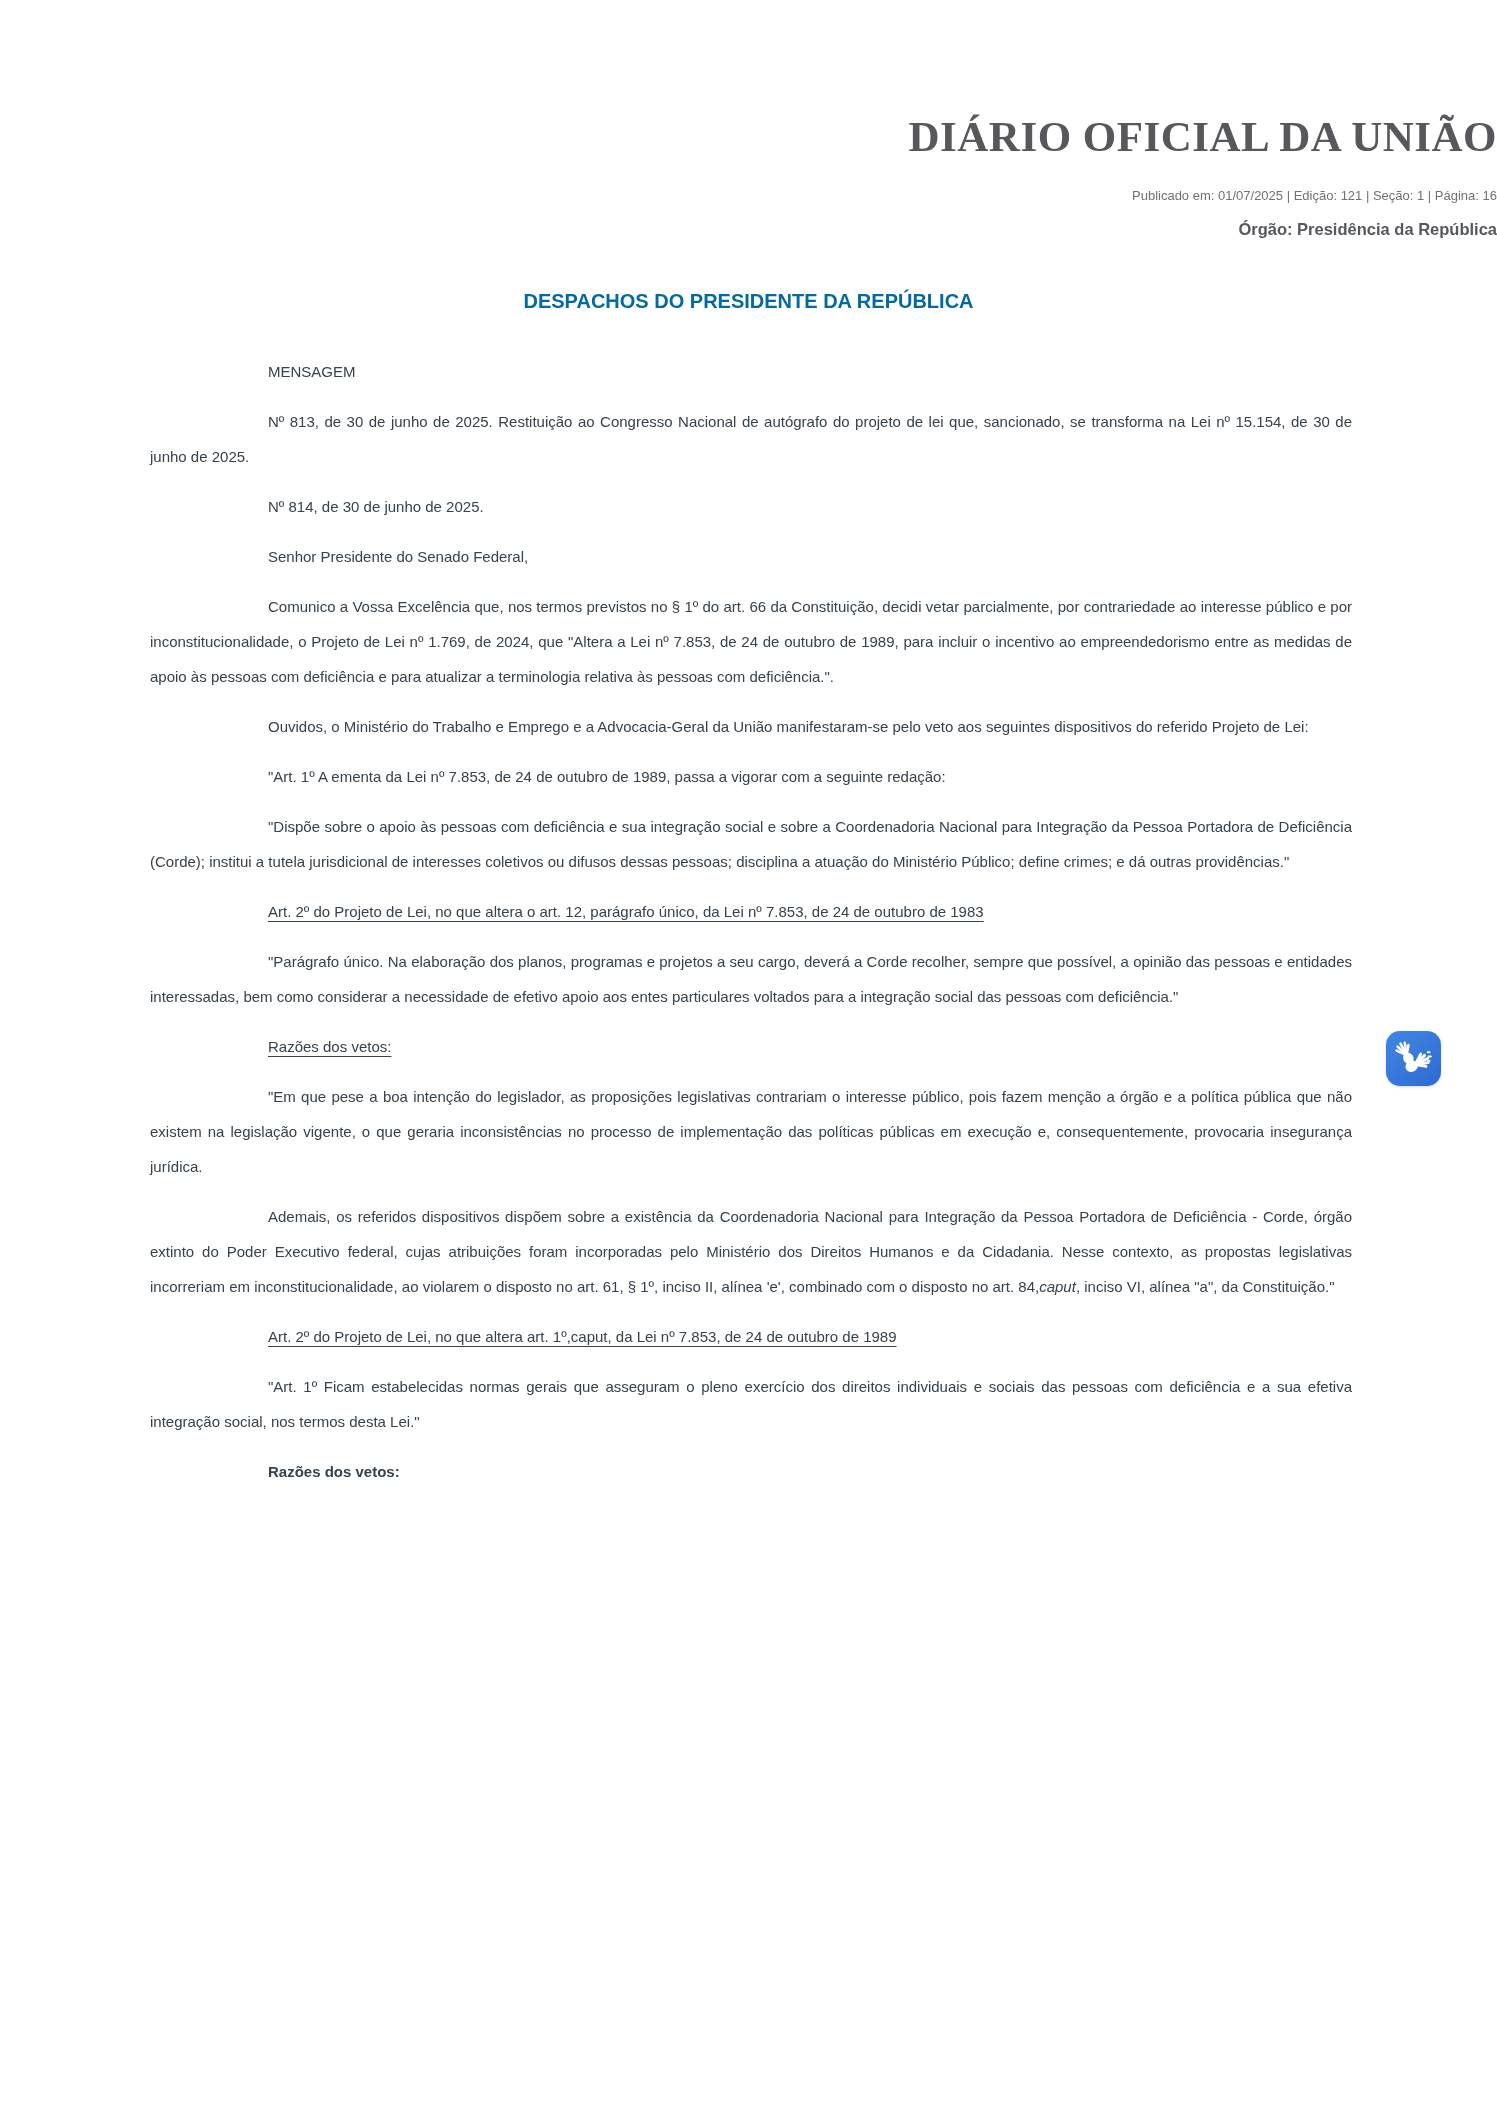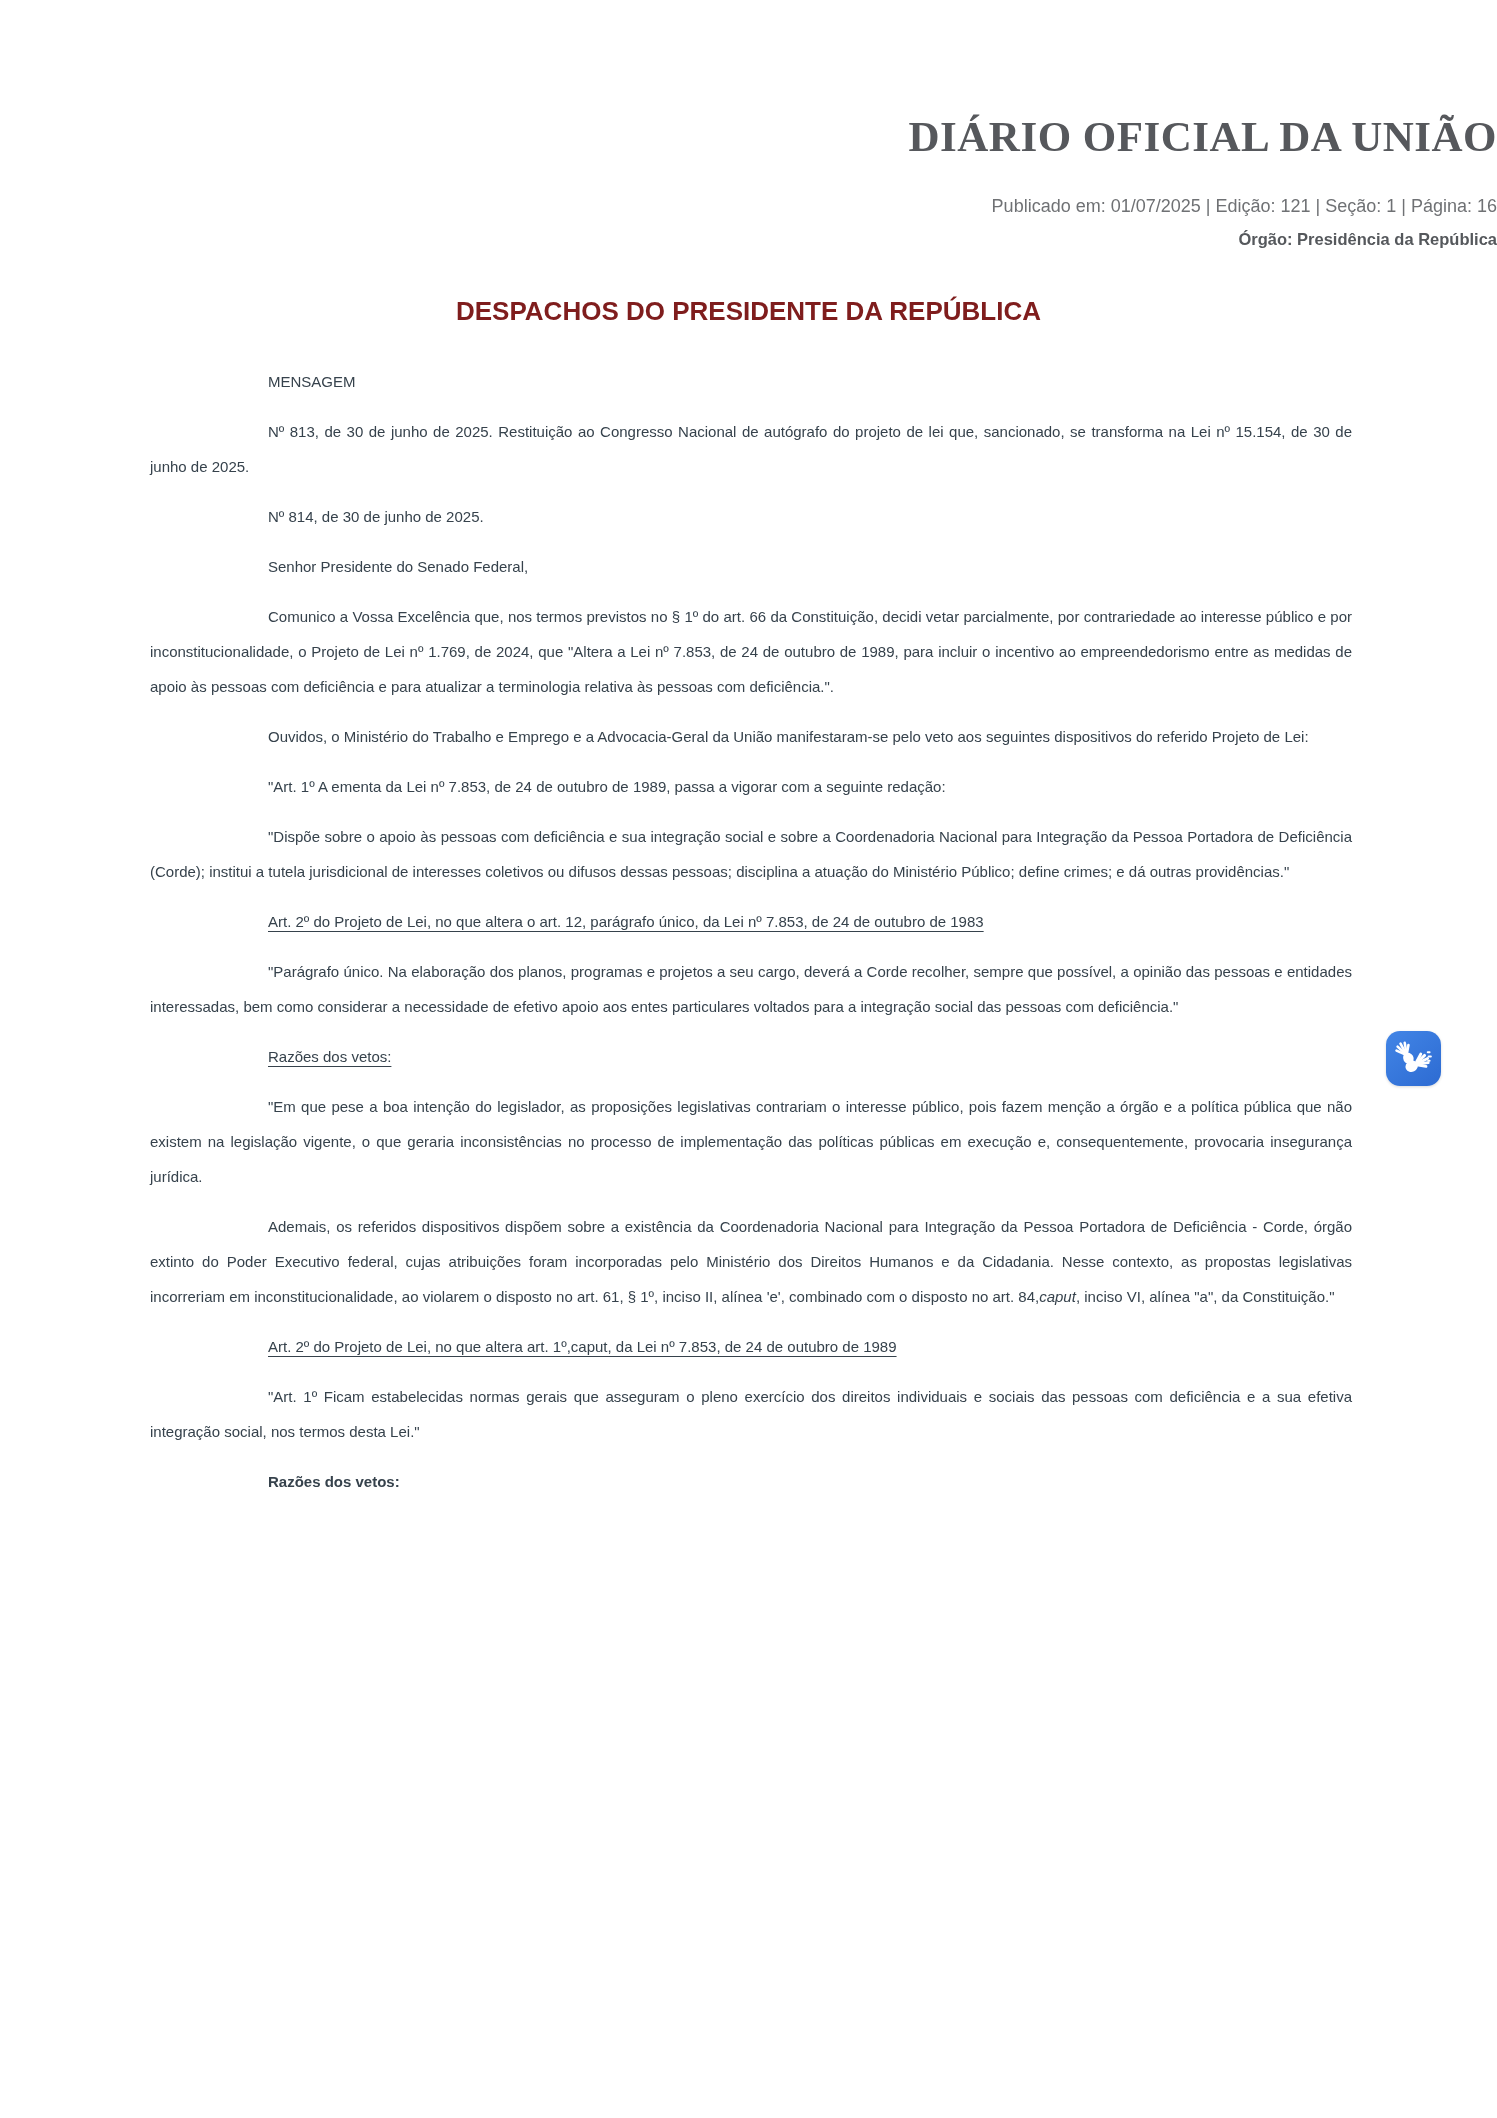--- a/index.html
+++ b/index.html
@@ -14,39 +14,39 @@
   .doc-title {
     font-family:"Liberation Serif", serif;
     font-weight:700;
     font-size:43px;
     line-height:50px;
     letter-spacing:0.5px;
     color:#56585c;
     margin:0;
   }
   .meta-line {
-    margin-top:32px;
-    font-size:18px;
+    margin-top:22px;
+    font-size:13px;
     line-height:24px;
     color:#6f7174;
   }
   .organ-line {
     margin-top:9px;
     font-size:16.5px;
     line-height:24px;
     font-weight:700;
     color:#55585c;
   }
   .section-title {
     margin-top:45px;
     text-align:center;
-    font-size:26px;
+    font-size:20px;
     line-height:30px;
     font-weight:700;
-    color:#7f1d1d;
+    color:#0369a1;
   }
   .article {
     width:1202px;
     margin:38px 0 0 150px;
   }
   .para {
     margin:0 0 15px 0;
     font-size:15px;
     line-height:35px;
     color:#36424c;

